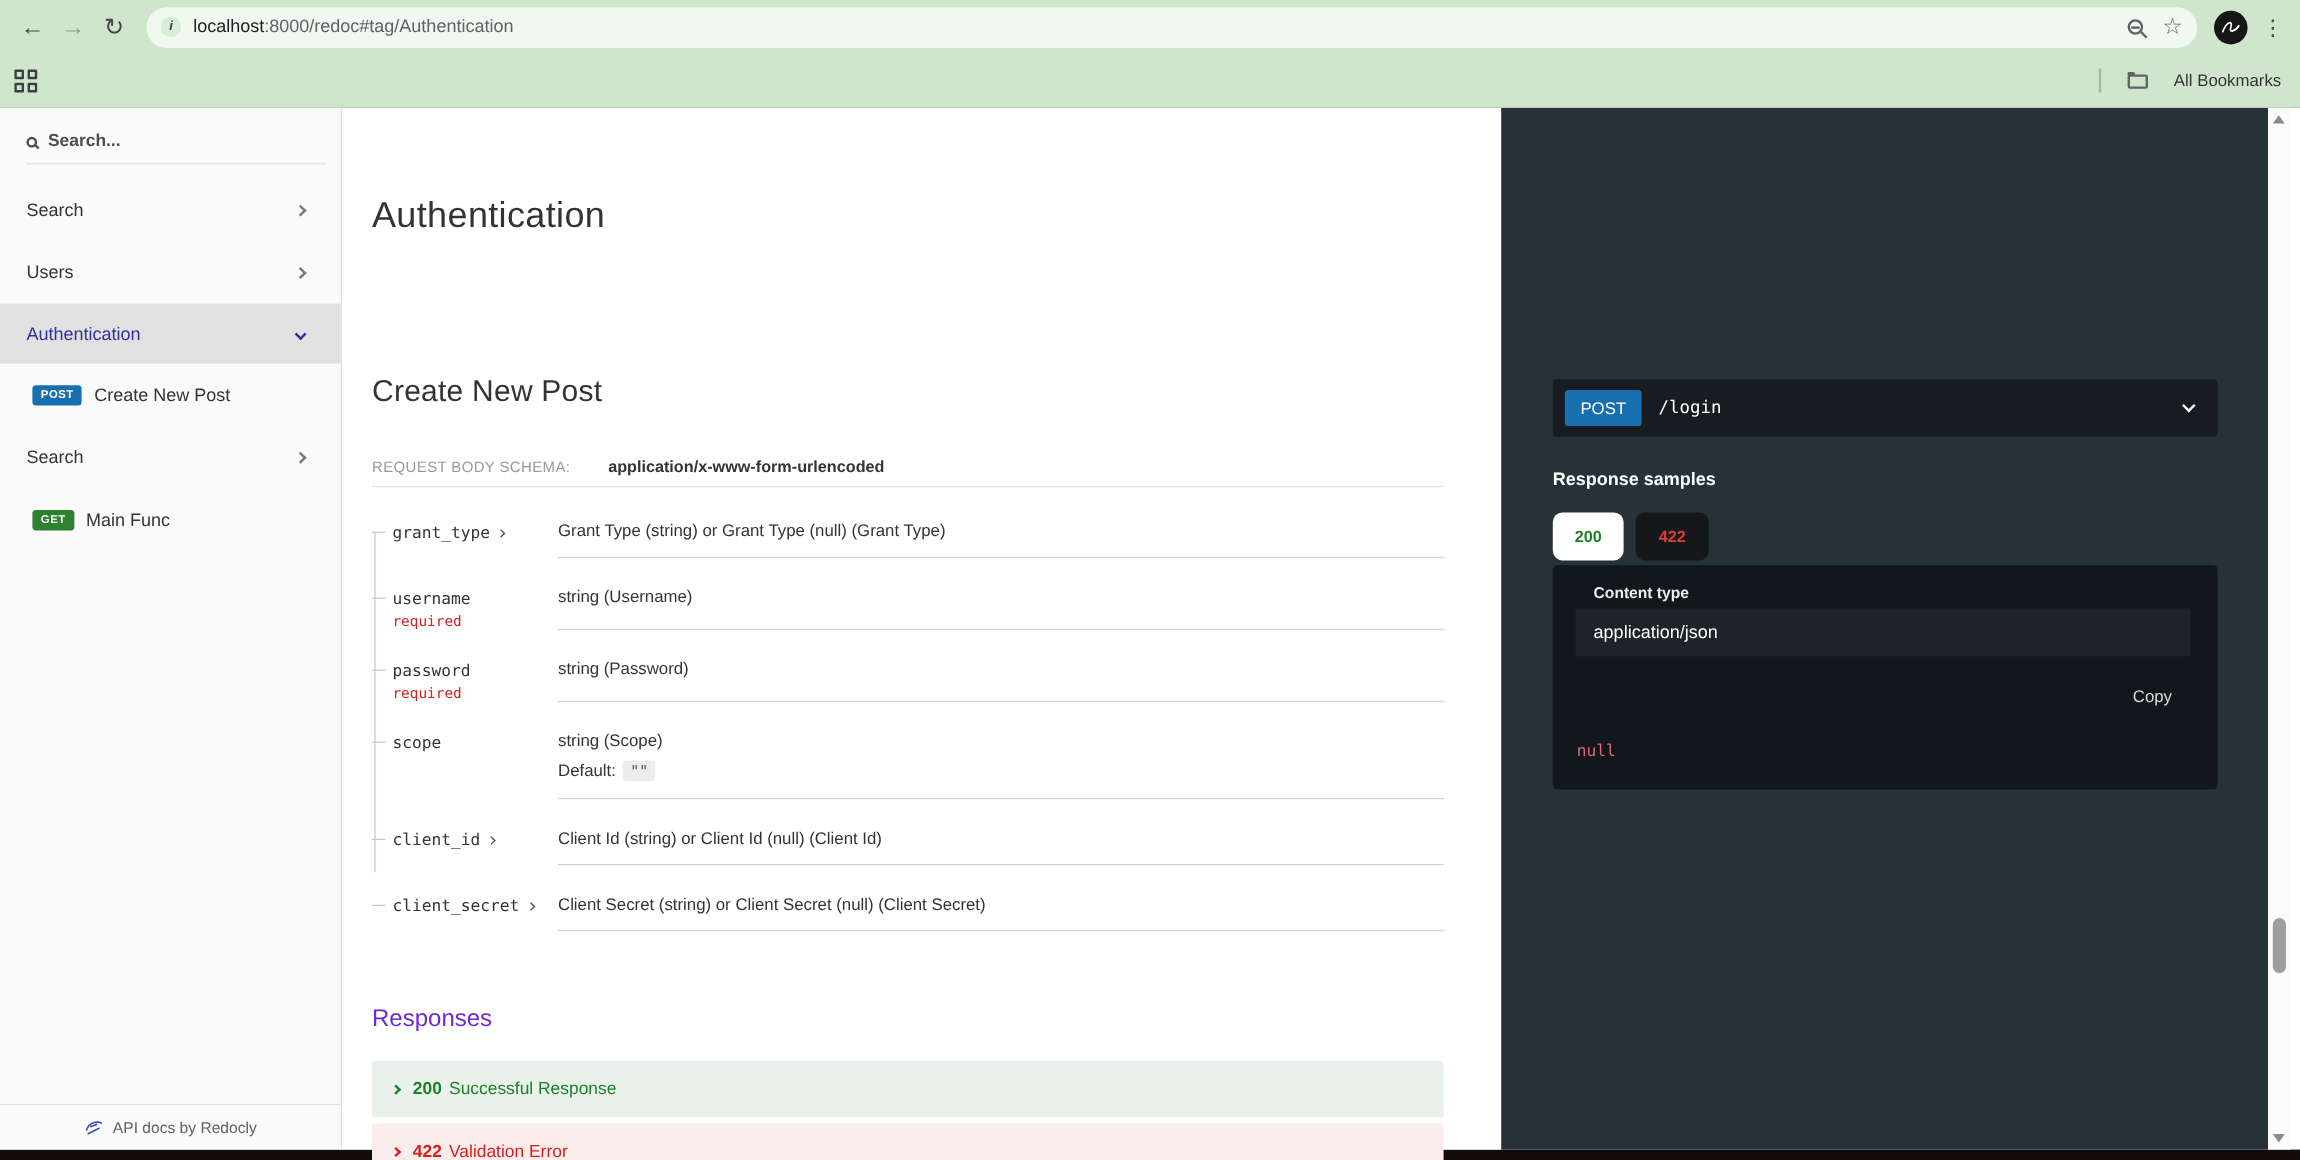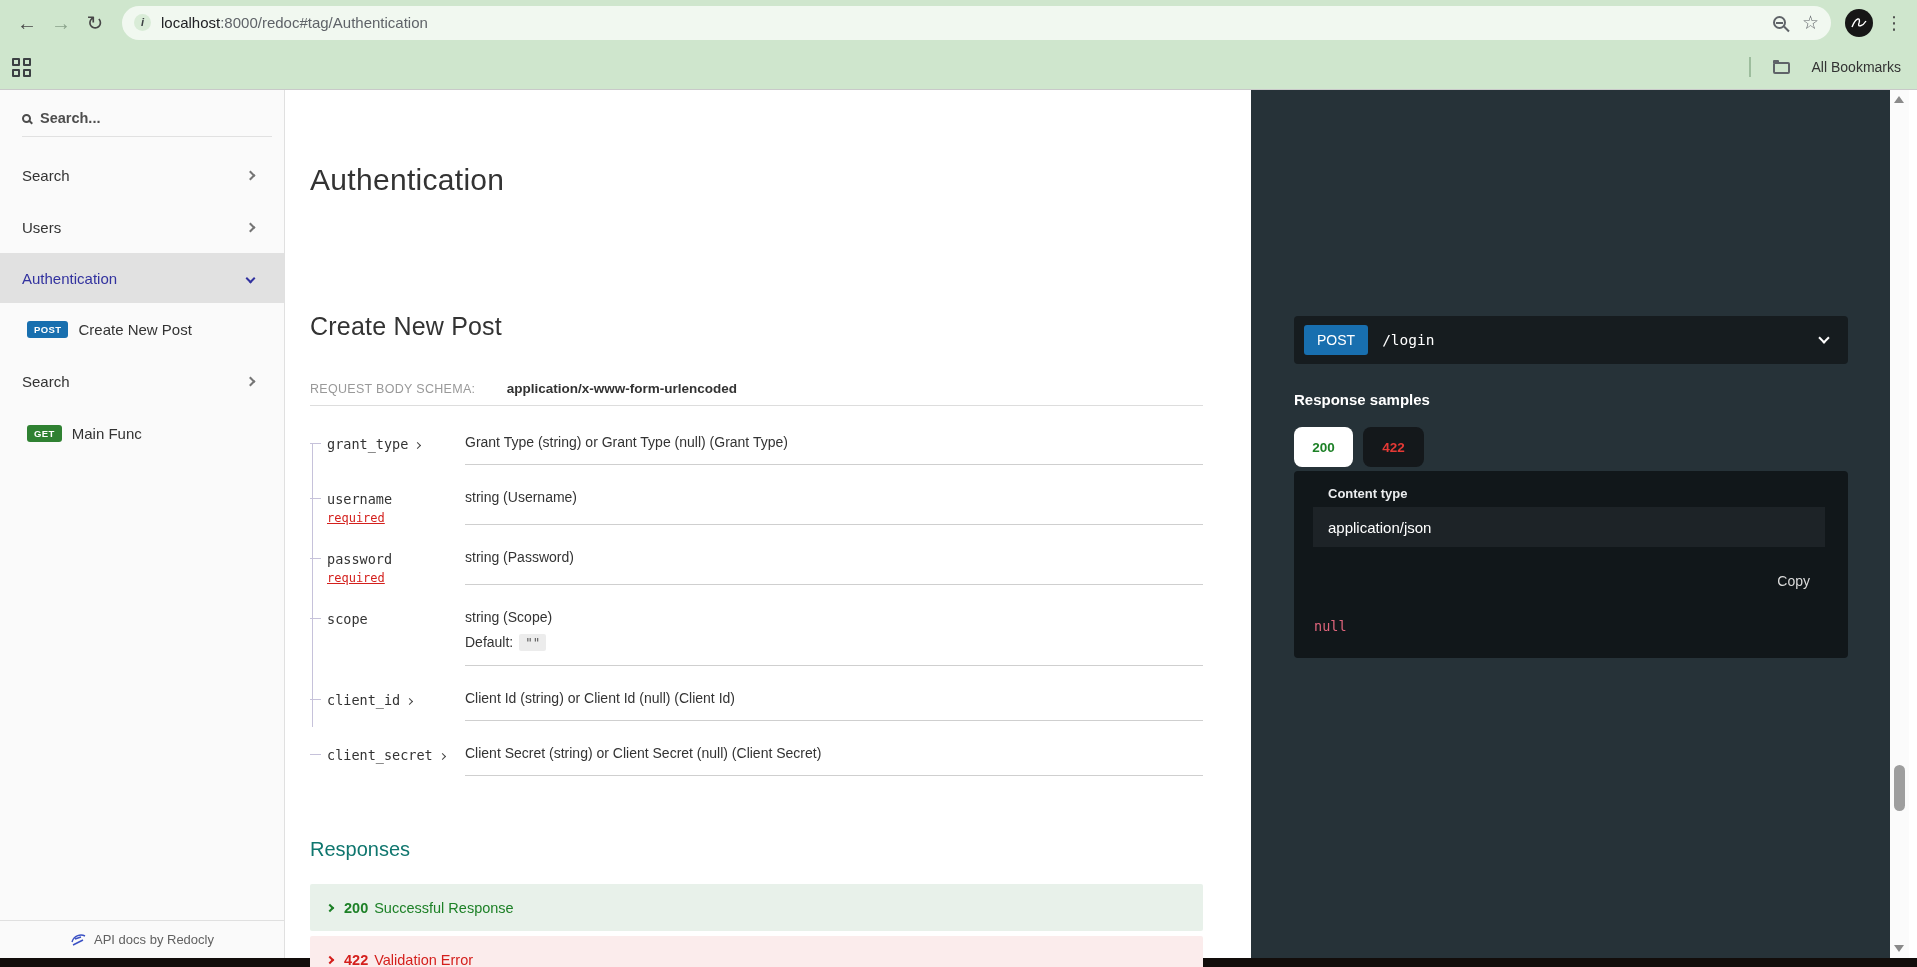--- a/index.html
+++ b/index.html
@@ -77,27 +77,27 @@
   .schema-hr { border:none; border-top:1px solid #ddd; margin-top:9px; }
 
   .ftable { position:relative; margin-top:28px; }
   .vline { position:absolute; left:2px; top:10px; width:1px; height:283px; background:#c6c2da; }
   .frow { display:flex; margin-bottom:24px; }
   .fname { width:155px; padding-left:17px; position:relative; font-family:"DejaVu Sans Mono",monospace;
            font-size:13.5px; color:#333; padding-top:2px; }
   .fname::before { content:''; position:absolute; left:0; top:9px; width:11px; height:1px; background:#c6c2da; }
   .fname .fchev { display:inline-block; width:5px; height:5px; border-right:1.5px solid #444;
                   border-bottom:1.5px solid #444; transform:rotate(-45deg); margin-left:7px; margin-bottom:1px;}
-  .freq { color:#d41f1c; font-size:12px; margin-top:4px; font-family:"DejaVu Sans Mono",monospace;text-decoration:underline; }
+  .freq { color:#d41f1c; font-size:12px; margin-top:4px; font-family:"DejaVu Sans Mono",monospace; }
   .fdesc { flex:1; font-size:14px; color:#333; padding-bottom:14px; border-bottom:1px solid #cfcfcf; }
   .fdefault { margin-top:9px; font-size:14px; color:#333; }
   .fchip { display:inline-block; background:#ececec; border-radius:2px; padding:1px 6px; margin-left:6px;
            font-family:"DejaVu Sans Mono",monospace; font-size:12.5px; color:#555; }
 
-  h3.resptitle { font-size:20px; font-weight:400; color:#0f766e; margin-top:62px; }
+  h3.resptitle { font-size:20px; font-weight:400; color:#6d28d9; margin-top:62px; }
   .resprow { height:47px; border-radius:2px; display:flex; align-items:center; padding-left:17px;
              font-size:14.5px; cursor:pointer; }
   .resprow.ok { background:#e8f1ea; color:#1d8127; margin-top:23px; }
   .resprow.err { background:#fbecec; color:#d41f1c; margin-top:5px; }
   .resprow .rchev { display:inline-block; width:6px; height:6px; border-right:2px solid currentColor;
                     border-bottom:2px solid currentColor; transform:rotate(-45deg); margin-right:11px; }
   .resprow b { margin-right:6px; }
 
   
   .panel { width:639px; background:#263238; padding:226px 42px 0 43px; }

